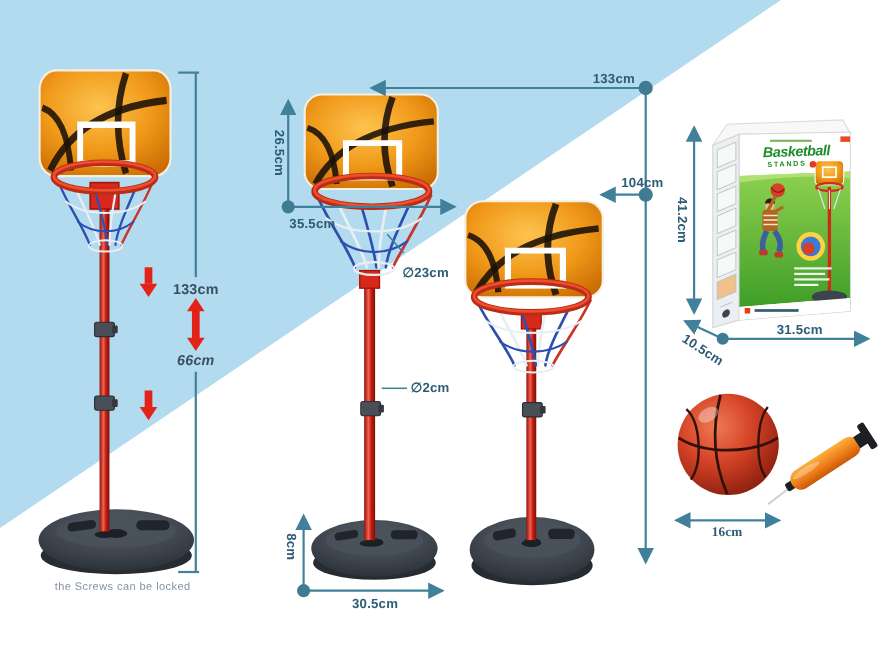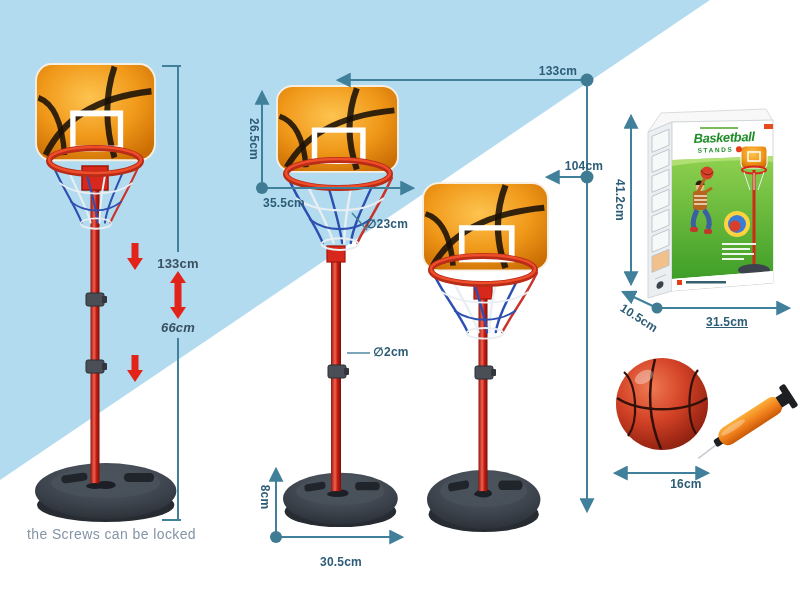--- a/index.html
+++ b/index.html
@@ -9,21 +9,21 @@
   }
   #scene{position:absolute;left:0;top:0;}
   .lbl{
     position:absolute;transform:translate(-50%,-50%);
     font-size:12px;font-weight:bold;color:#2d5c76;white-space:nowrap;
     letter-spacing:.2px;
   }
   .lbl.big{font-size:13px;color:#3a4f60;}
   .lbl.vert{transform:translate(-50%,-50%) rotate(90deg);}
   .lbl.tilt{transform:translate(-50%,-50%) rotate(33deg);}
-  .lbl.note{font-size:14px;font-weight:normal;color:#8494a5;letter-spacing:.4px;padding-left:19px;}
+  .lbl.note{font-size:10px;font-weight:normal;color:#8494a5;letter-spacing:.4px;padding-left:19px;}
   .box-title{
     position:absolute;left:674px;top:130px;width:100px;text-align:center;
     transform:rotate(-2deg);
     font-size:13px;font-weight:bold;font-style:italic;color:#1e8c28;
     text-shadow:-1px 0 #fff,1px 0 #fff,0 -1px #fff,0 1px #fff;
     letter-spacing:-.4px;
   }
   .box-subtitle{
     position:absolute;left:674px;top:146px;width:92px;
     display:flex;align-items:center;justify-content:center;gap:3px;
@@ -302,32 +302,32 @@
     <rect x="40" y="-13" width="7" height="26" rx="2" fill="#1d1f22"></rect>
   </g>
 </svg>
 
 <div class="lbl big" style="left:178px;top:263px;">133cm</div>
 <div class="lbl big" style="left:178px;top:327px;font-style:italic;">66cm</div>
 <div class="lbl note" style="left:102px;top:534px;">the Screws  can be locked</div>
 
 <div class="lbl vert" style="left:254px;top:139px;">26.5cm</div>
 <div class="lbl" style="left:284px;top:203px;text-align:center;">35.5cm</div>
-<div class="lbl" style="left:387px;top:224px;">∅23cm</div>
+<div class="lbl" style="left:387px;top:248px;">∅23cm</div>
 <div class="lbl" style="left:391px;top:352px;">∅2cm</div>
 <div class="lbl vert" style="left:265px;top:497px;">8cm</div>
-<div class="lbl" style="left:341px;top:562px;">30.5cm</div>
+<div class="lbl" style="left:341px;top:549px;">30.5cm</div>
 
 <div class="lbl" style="left:558px;top:71px;">133cm</div>
 <div class="lbl" style="left:584px;top:166px;">104cm</div>
 
 <div class="lbl vert" style="left:620px;top:200px;">41.2cm</div>
 <div class="lbl tilt" style="left:639px;top:318px;">10.5cm</div>
-<div class="lbl" style="left:727px;top:322px;text-decoration:underline;">31.5cm</div>
-<div class="lbl" style="left:686px;top:484px;">16cm</div>
+<div class="lbl" style="left:727px;top:300px;">31.5cm</div>
+<div class="lbl" style="left:661px;top:484px;font-family:Liberation Serif, serif;">16cm</div>
 
 <div class="box-title">Basketball</div>
 <div class="box-subtitle">
   <span class="txt">STANDS</span>
   <span class="dot"></span>
 </div>
 
 </div>
 
 </body></html>

